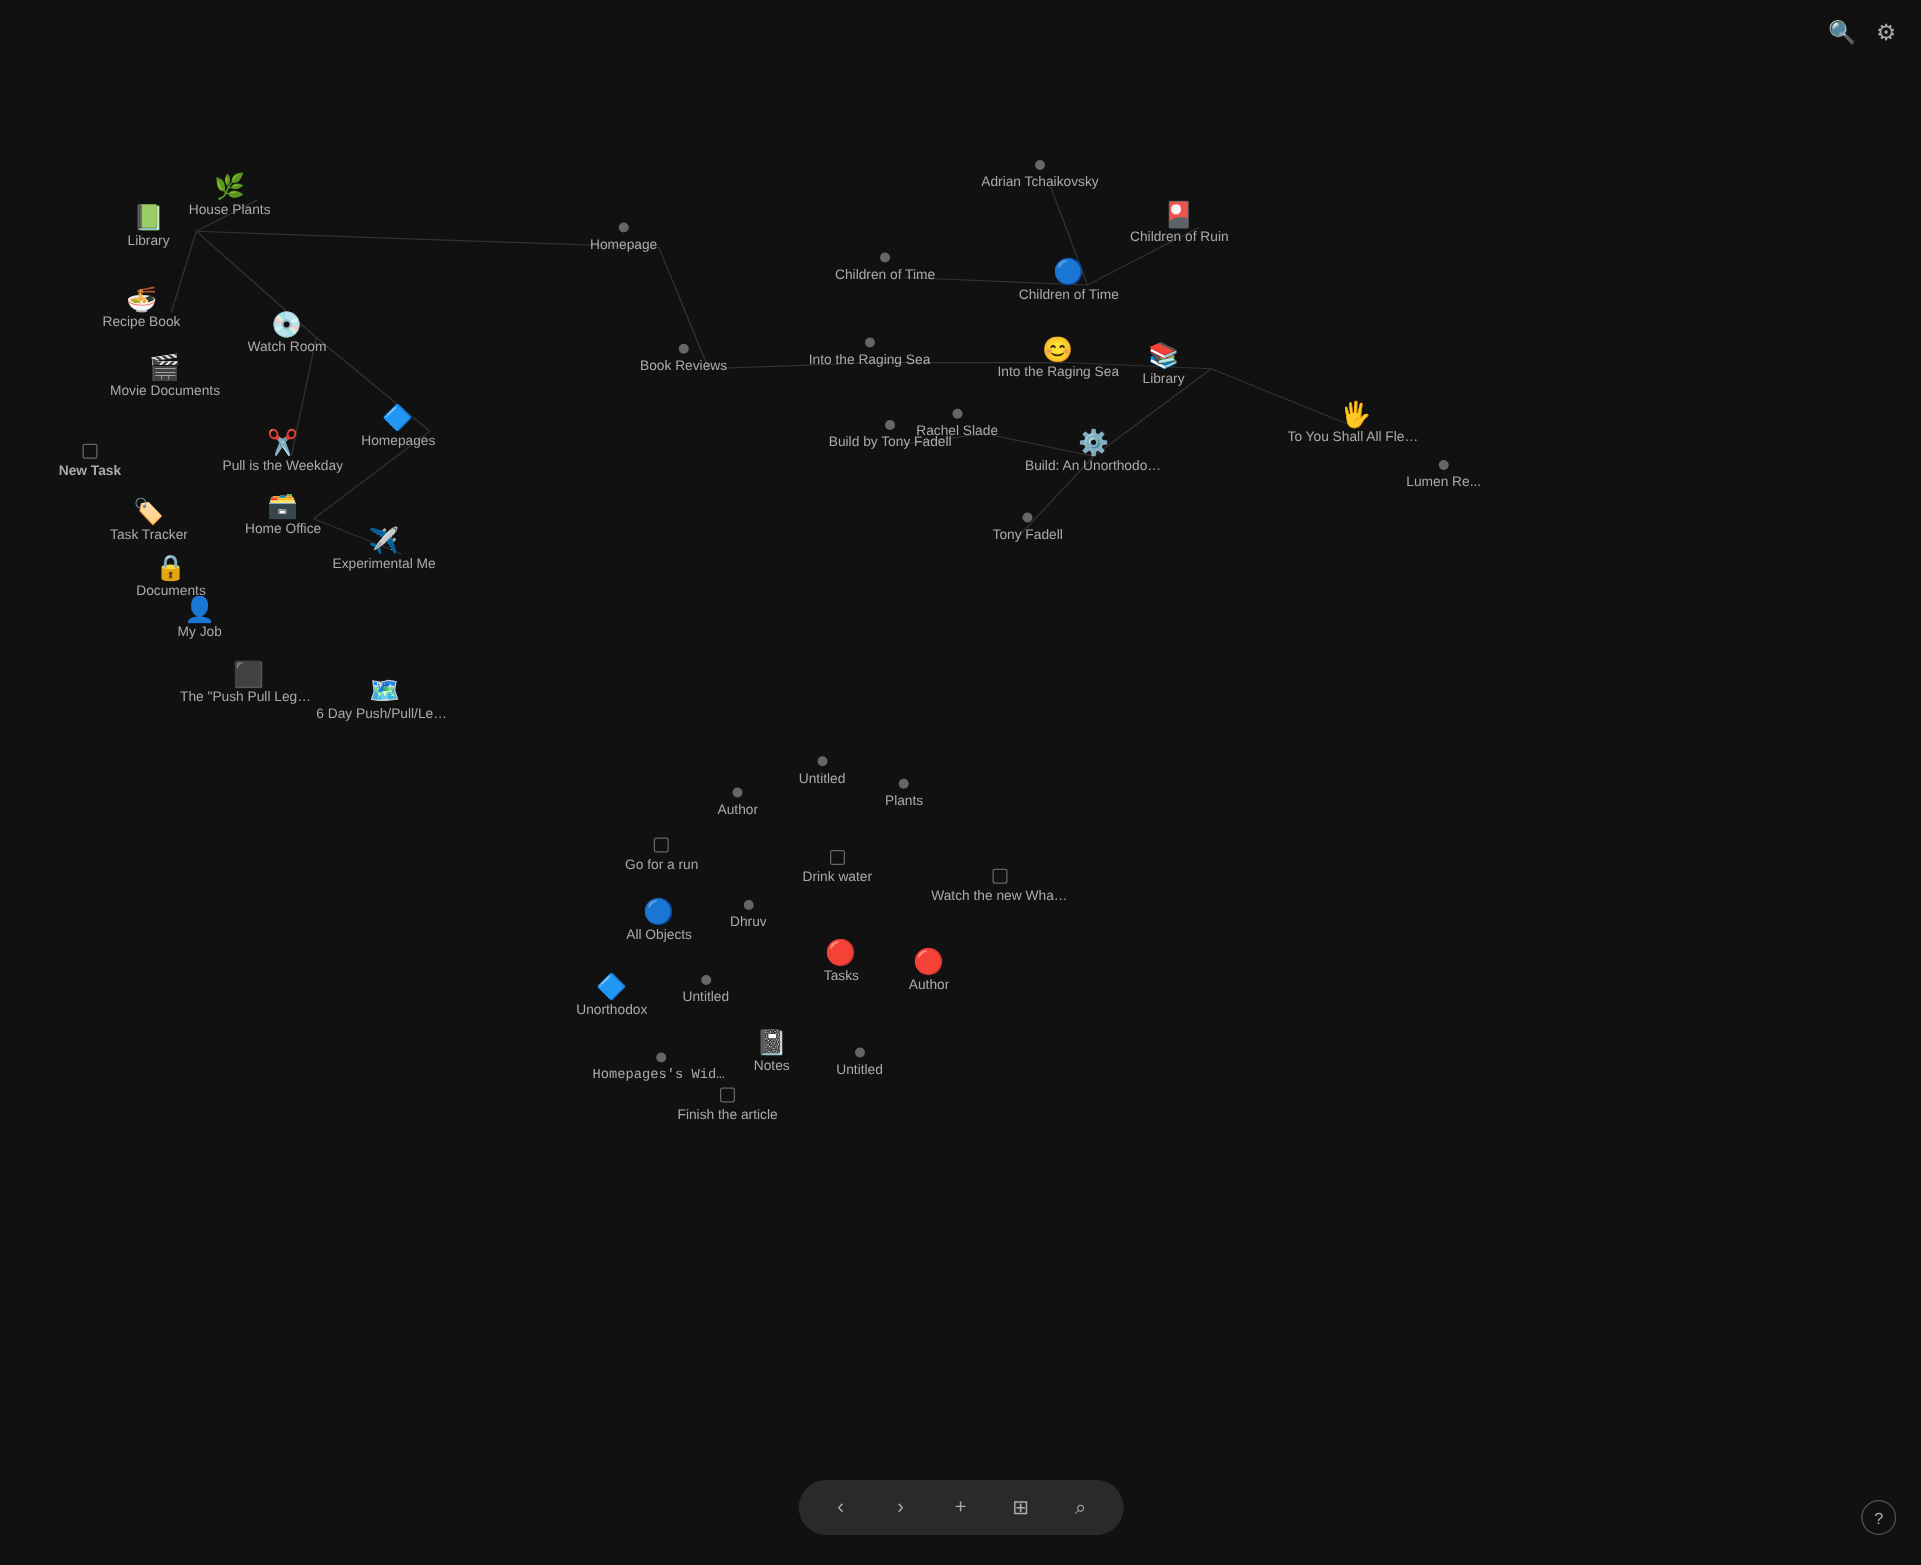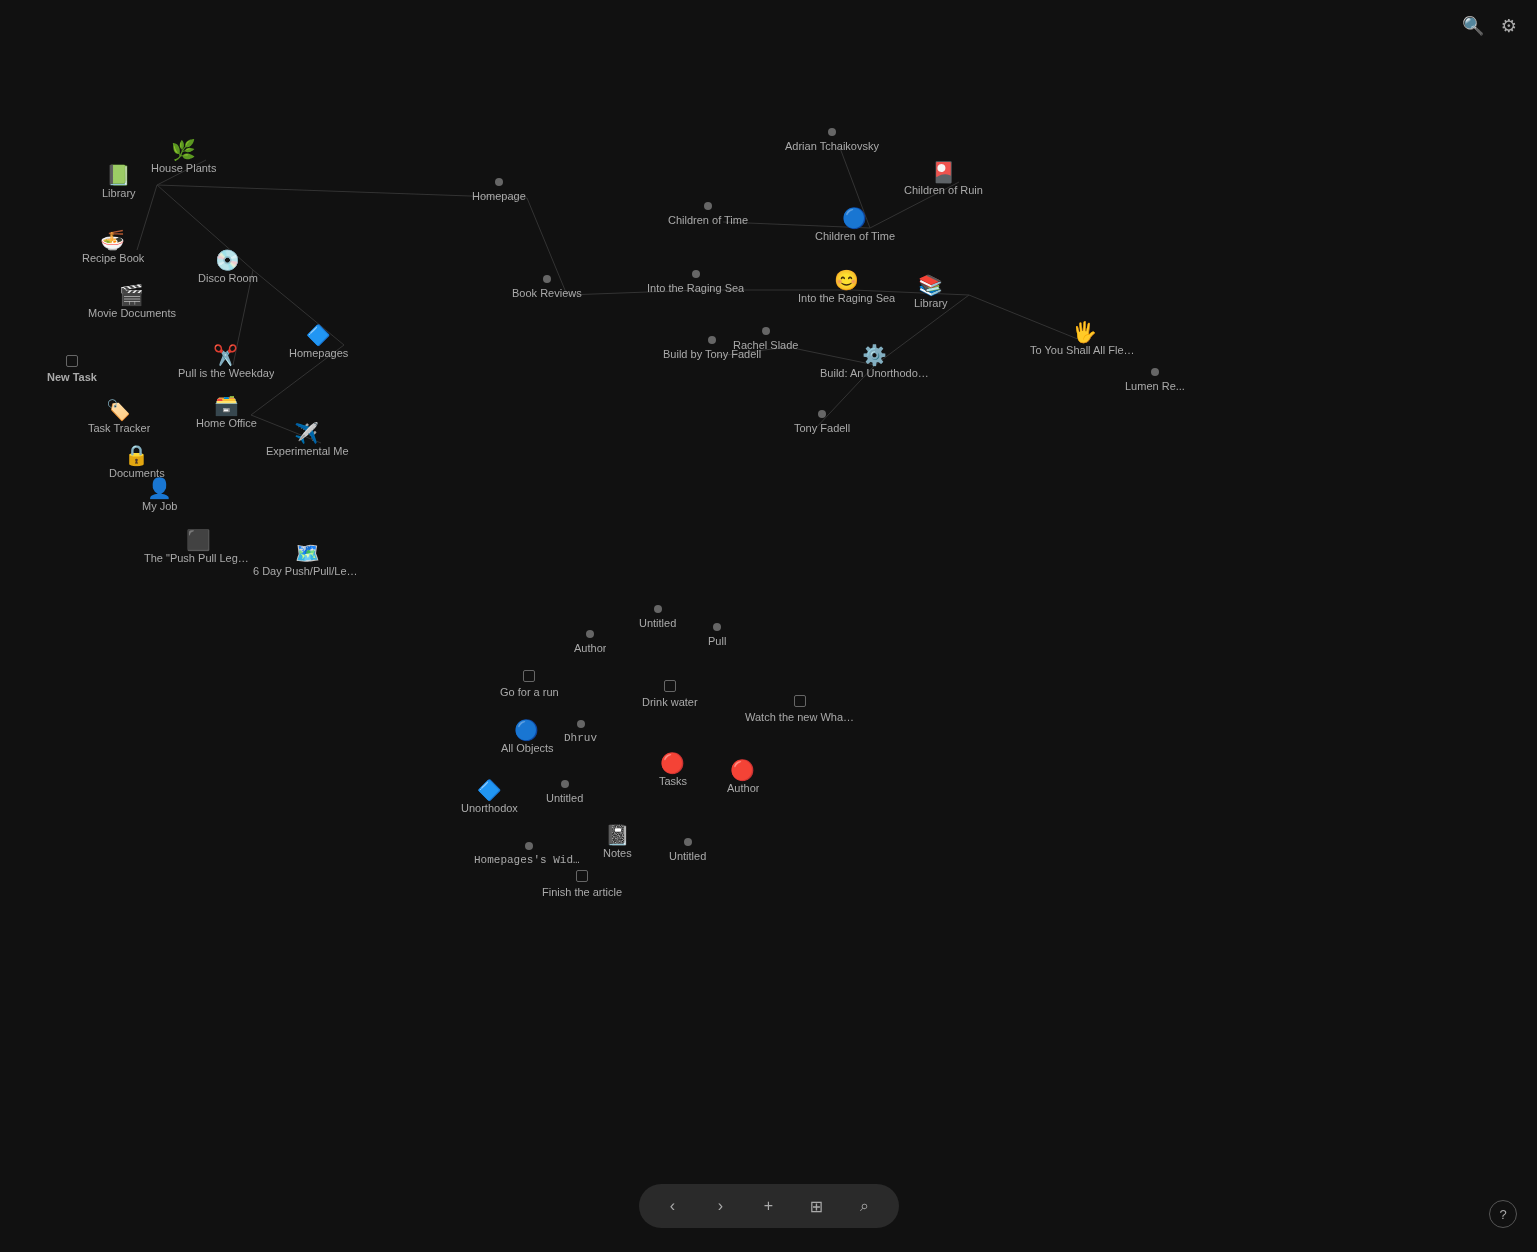--- a/index.html
+++ b/index.html
@@ -224,21 +224,21 @@
     <div class="node" style="left: 82px; top: 178px;">
       <div class="node-icon">🍜</div>
       <div class="node-label">Recipe Book</div>
     </div>
     <div class="node" style="left: 88px; top: 233px;">
       <div class="node-icon">🎬</div>
       <div class="node-label">Movie Documents</div>
     </div>
     <div class="node" style="left: 198px; top: 198px;">
       <div class="node-icon">💿</div>
-      <div class="node-label">Disco Room</div>
+      <div class="node-label">Watch Room</div>
     </div>
     <div class="node" style="left: 178px; top: 293px;">
       <div class="node-icon">✂️</div>
       <div class="node-label">Pull is the Weekday</div>
     </div>
     <div class="node" style="left: 289px; top: 273px;">
       <div class="node-icon">🔷</div>
       <div class="node-label">Homepages</div>
     </div>
     <div class="node" style="left: 196px; top: 343px;">
@@ -336,39 +336,39 @@
     <div class="node" style="left: 574px; top: 578px;">
       <div class="node-dot"></div>
       <div class="node-label">Author</div>
     </div>
     <div class="node" style="left: 639px; top: 553px;">
       <div class="node-dot"></div>
       <div class="node-label">Untitled</div>
     </div>
     <div class="node" style="left: 708px; top: 571px;">
       <div class="node-dot"></div>
-      <div class="node-label">Pull</div>
+      <div class="node-label">Plants</div>
     </div>
     <div class="node" style="left: 500px; top: 618px;">
       <div class="node-checkbox"></div>
       <div class="node-label">Go for a run</div>
     </div>
     <div class="node" style="left: 642px; top: 628px;">
       <div class="node-checkbox"></div>
       <div class="node-label">Drink water</div>
     </div>
     <div class="node" style="left: 745px; top: 643px;">
       <div class="node-checkbox"></div>
       <div class="node-label">Watch the new What We Do...</div>
     </div>
     <div class="node" style="left: 501px; top: 668px;">
       <div class="node-icon">🔵</div>
       <div class="node-label">All Objects</div>
     </div>
-    <div class="node" style="left: 564px; top: 668px; font-family: Liberation Mono, monospace;">
+    <div class="node" style="left: 584px; top: 668px;">
       <div class="node-dot"></div>
       <div class="node-label">Dhruv</div>
     </div>
     <div class="node" style="left: 659px; top: 701px;">
       <div class="node-icon">🔴</div>
       <div class="node-label">Tasks</div>
     </div>
     <div class="node" style="left: 727px; top: 708px;">
       <div class="node-icon">🔴</div>
       <div class="node-label">Author</div>

